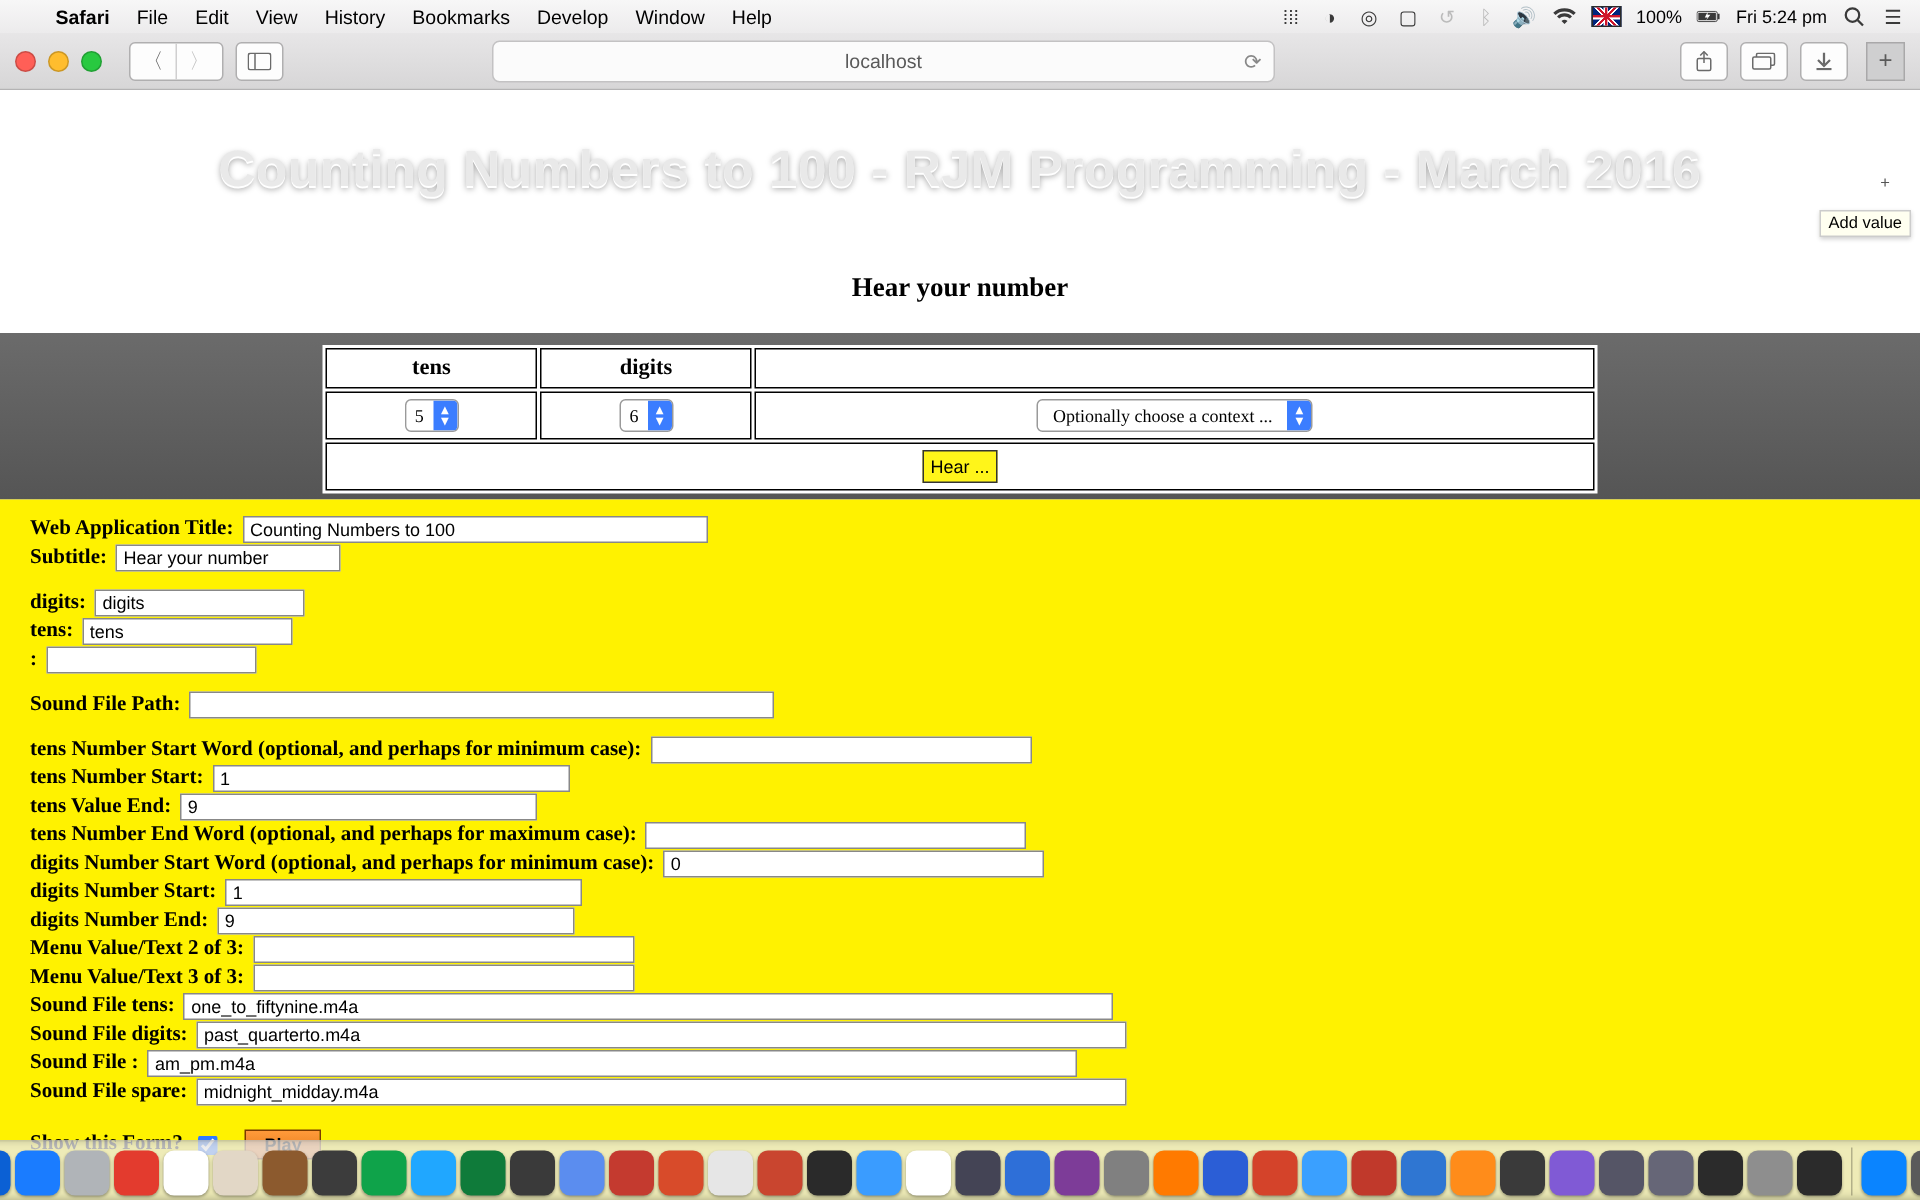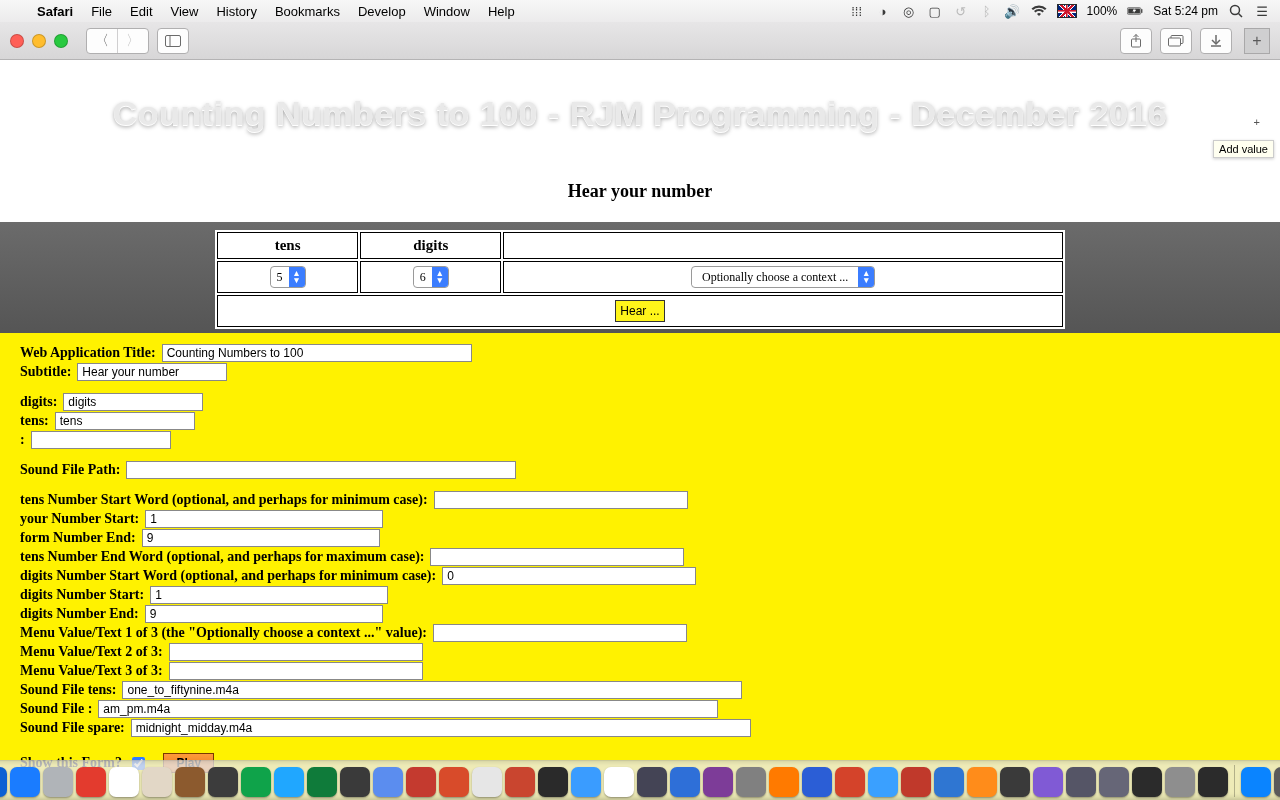--- a/index.html
+++ b/index.html
@@ -101,21 +101,21 @@
     <span class="flag"></span>
     <span>100%</span>
     <span class="ico">
       <svg width="26" height="12" viewBox="0 0 26 12">
           <rect x="0.5" y="0.5" width="22" height="11" rx="2" fill="none" stroke="#3a3a3a"></rect>
           <rect x="23" y="3" width="2" height="6" fill="#3a3a3a"></rect>
           <rect x="2" y="2" width="19" height="8" fill="#3a3a3a"></rect>
           <path d="M12 1 L9 7 H12 L10 11 L15 4 H12 Z" fill="#fff"></path>
         </svg>
     </span>
-    <span>Sat 5:24 pm</span>
+    <span>Fri 5:24 pm</span>
     <span class="ico">
       <svg width="14" height="14" viewBox="0 0 14 14">
           <circle cx="6" cy="6" r="4.5" fill="none" stroke="#3a3a3a" stroke-width="1.5"></circle>
           <line x1="9.5" y1="9.5" x2="13" y2="13" stroke="#3a3a3a" stroke-width="1.5"></line>
         </svg>
     </span>
     <span class="ico">☰</span>
   </div>
 </div>
 
@@ -127,20 +127,24 @@
   </div>
   <div class="btngrp">
     <div class="b">〈</div>
     <div class="b" style="color:#c2c2c2">〉</div>
   </div>
   <div class="sq">
     <svg width="16" height="12" viewBox="0 0 16 12">
         <rect x="0.5" y="0.5" width="15" height="11" rx="1.5" fill="none" stroke="#6a6a6a"></rect>
         <line x1="5" y1="0.5" x2="5" y2="11.5" stroke="#6a6a6a"></line>
       </svg>
+  </div>
+  <div class="addr">
+    <div class="t">localhost</div>
+    <div class="reload">⟳</div>
   </div>
   <div class="rbtns">
     <div class="sq">
       <svg width="12" height="14" viewBox="0 0 12 14">
           <rect x="1.5" y="5" width="9" height="8" rx="1" fill="none" stroke="#6a6a6a"></rect>
           <line x1="6" y1="0.5" x2="6" y2="8" stroke="#6a6a6a"></line>
           <polyline points="3.5,3 6,0.5 8.5,3" fill="none" stroke="#6a6a6a"></polyline>
         </svg>
     </div>
     <div class="sq">
@@ -157,21 +161,21 @@
         </svg>
     </div>
     <div class="newtab">+</div>
   </div>
 </div>
 
 <div class="viewport">
   <div class="addform-plus">+</div>
   <div class="addform-tip">Add value</div>
 
-  <div class="page-title">Counting Numbers to 100 - RJM Programming - December 2016</div>
+  <div class="page-title">Counting Numbers to 100 - RJM Programming - March 2016</div>
   <div class="subtitle">Hear your number</div>
 
   <div class="graybar">
     <table class="tbl">
       <tbody>
           <tr>
         <th style="width:130px">tens</th>
         <th style="width:130px">digits</th>
         <th class="wide"></th>
       </tr>
@@ -230,58 +234,58 @@
     <div class="row">
         <label>Sound File Path:</label>
         <input type="text" class="w-path" value="" style="">
       </div>
     <div style="height:10px"></div>
     <div class="row">
         <label>tens Number Start Word (optional, and perhaps for minimum case):</label>
         <input type="text" class="w-menu" value="" style="">
       </div>
     <div class="row">
-        <label>your Number Start:</label>
+        <label>tens Number Start:</label>
         <input type="text" class="w-num" value="1" style="">
       </div>
     <div class="row">
-        <label>form Number End:</label>
+        <label>tens Value End:</label>
         <input type="text" class="w-num" value="9" style="">
       </div>
     <div class="row">
         <label>tens Number End Word (optional, and perhaps for maximum case):</label>
         <input type="text" class="w-menu" value="" style="">
       </div>
     <div class="row">
         <label>digits Number Start Word (optional, and perhaps for minimum case):</label>
         <input type="text" class="w-menu" value="0" style="">
       </div>
     <div class="row">
         <label>digits Number Start:</label>
         <input type="text" class="w-num" value="1" style="">
       </div>
     <div class="row">
         <label>digits Number End:</label>
         <input type="text" class="w-num" value="9" style="">
       </div>
     <div class="row">
-        <label>Menu Value/Text 1 of 3 (the "Optionally choose a context ..." value):</label>
-        <input type="text" class="w-menu" value="" style="">
-      </div>
-    <div class="row">
         <label>Menu Value/Text 2 of 3:</label>
         <input type="text" class="w-menu" value="" style="">
       </div>
     <div class="row">
         <label>Menu Value/Text 3 of 3:</label>
         <input type="text" class="w-menu" value="" style="">
       </div>
     <div class="row">
         <label>Sound File tens:</label>
         <input type="text" class="w-wide" value="one_to_fiftynine.m4a" style="">
+      </div>
+    <div class="row">
+        <label>Sound File digits:</label>
+        <input type="text" class="w-wide" value="past_quarterto.m4a" style="">
       </div>
     <div class="row">
         <label>Sound File :</label>
         <input type="text" class="w-wide" value="am_pm.m4a" style="">
       </div>
     <div class="row">
         <label>Sound File spare:</label>
         <input type="text" class="w-wide" value="midnight_midday.m4a" style="">
       </div>
     <div style="height:14px"></div>

